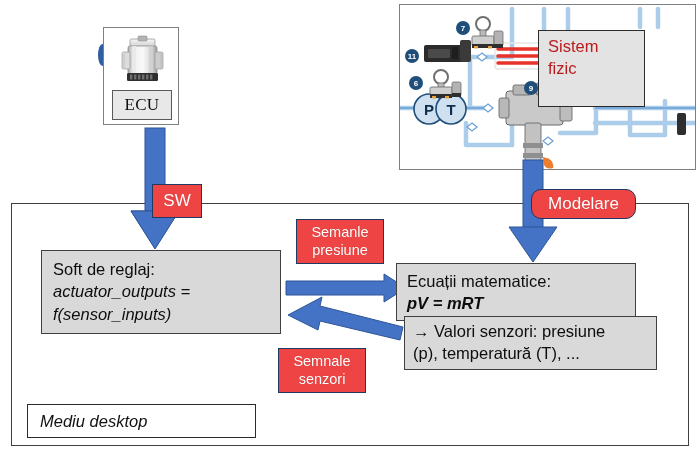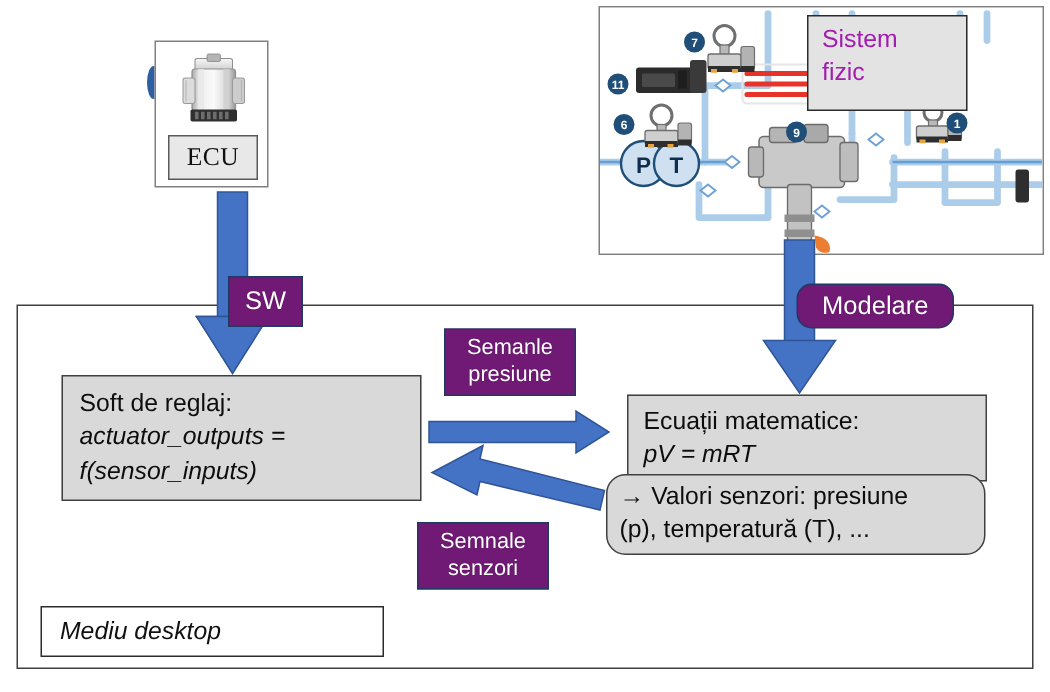--- a/index.html
+++ b/index.html
@@ -61,29 +61,29 @@
     left: 399px; top: 4px;
     width: 297px; height: 166px;
     border: 1px solid #7f7f7f;
     background: #ffffff;
     box-sizing: border-box;
     overflow: hidden;
   }
   .phys-svg { display:block; width: 295px; height: 164px; }
   .sistem-fizic-box {
     position: absolute;
-    left: 538px; top: 10px;
-    width: 107px; height: 64px;
+    left: 538px; top: 30px;
+    width: 107px; height: 77px;
     background: #e3e3e3;
     border: 1px solid #2b2b2b;
     box-sizing: border-box;
     padding: 5px 0 0 9px;
     font-size: 16.5px;
     line-height: 1.32;
-    color: #a21caf;
+    color: #b91c1c;
   }
 
   
   .outer-box {
     position: absolute;
     left: 11px; top: 203px;
     width: 678px; height: 243px;
     border: 1.4px solid #3f3f3f;
     background: transparent;
     box-sizing: border-box;
@@ -100,56 +100,55 @@
   .soft-box {
     left: 41px; top: 250px;
     width: 240px; height: 84px;
     padding: 7px 0 0 11px;
     font-size: 16.5px;
     line-height: 1.36;
   }
   .soft-box .it { font-style: italic; }
 
   .eq-box {
-    left: 418px; top: 263px;
+    left: 396px; top: 263px;
     width: 240px; height: 58px;
     padding: 6px 0 0 10px;
     font-size: 16.5px;
     line-height: 1.34;
   }
-  .eq-box .it { font-style: italic; }
+  .eq-box .it { font-style: italic; font-weight: bold; }
 
   .sens-box {
     left: 404px; top: 316px;
     width: 253px; height: 54px;
     padding: 4px 0 0 8px;
     font-size: 16.5px;
     line-height: 1.32;
-    border-radius: 13px;
   }
 
   .mediu-box {
     position: absolute;
     left: 27px; top: 404px;
     width: 229px; height: 34px;
     background: #ffffff;
     border: 1px solid #2b2b2b;
     box-sizing: border-box;
     display: flex;
     align-items: center;
     padding-left: 12px;
     font-size: 16.5px;
     font-style: italic;
     color: #111;
   }
 
   
   .blue-label {
     position: absolute;
-    background: #701a75;
+    background: #ef4444;
     border: 1px solid #1f3864;
     box-sizing: border-box;
     color: #ffffff;
     display: flex;
     align-items: center;
     justify-content: center;
     text-align: center;
     line-height: 1.22;
     text-shadow: 0 0 1px rgba(0,0,0,.25);
   }

